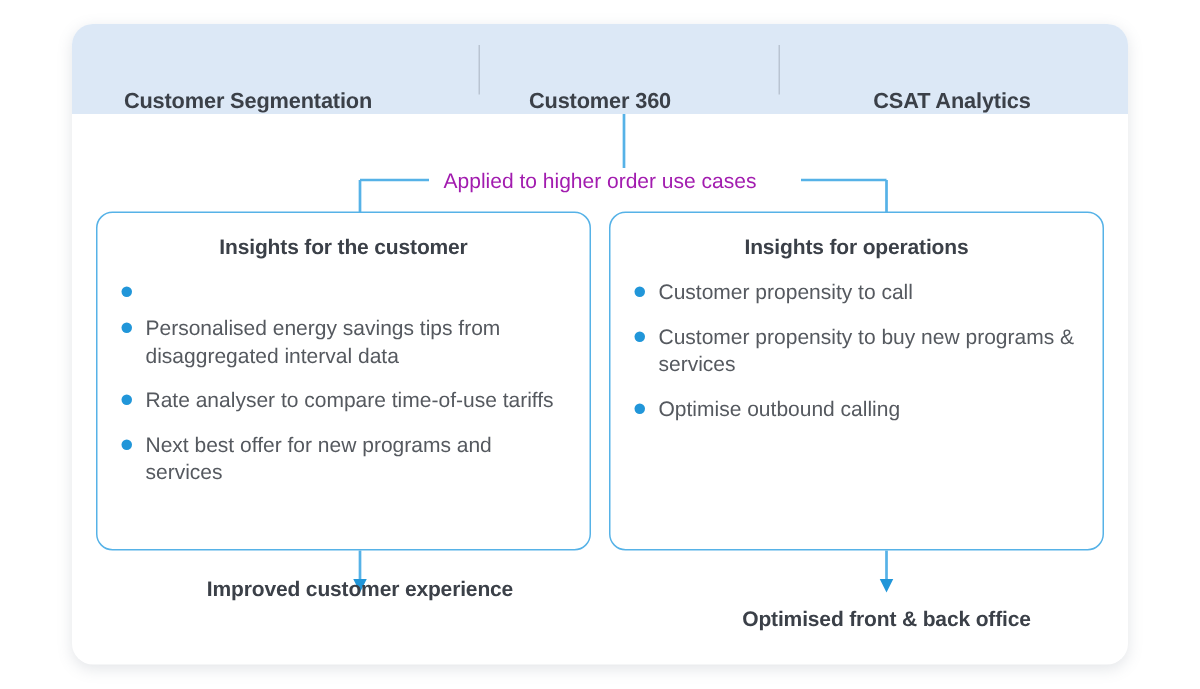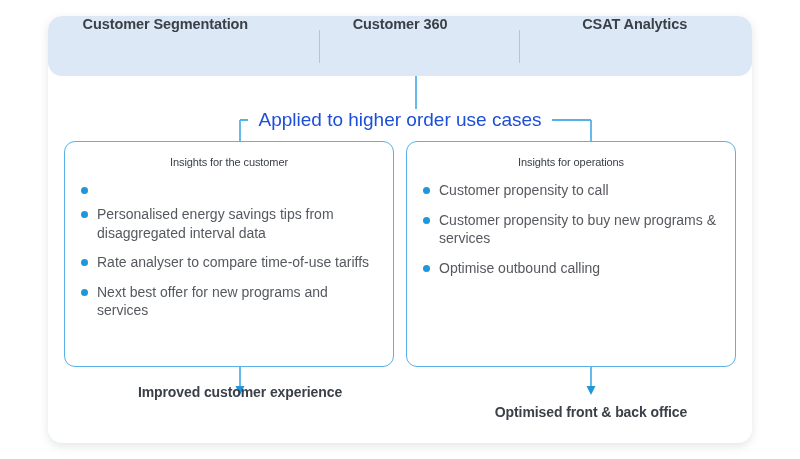--- a/index.html
+++ b/index.html
@@ -35,22 +35,21 @@
 
   
   .header {
     position: absolute;
     left: 0;
     top: 0;
     width: 704px;
     height: 60px;
     background: #dce8f6;
     display: flex;
-    align-items: flex-start;
-    border-radius: 14px;
+    align-items: flex-end;
   }
   .tab {
     flex: 1 1 0;
     text-align: center;
     font-size: 14.5px;
     font-weight: bold;
     color: #3b4048;
     letter-spacing: -0.1px;
     white-space: nowrap;
   }
@@ -74,22 +73,22 @@
     pointer-events: none;
   }
 
   
   .applied-label {
     position: absolute;
     left: 0;
     top: 95px;
     width: 704px;
     text-align: center;
-    font-size: 19px;
-    color: #1d4ed8;
+    font-size: 14px;
+    color: #a21caf;
     background: transparent;
     line-height: 18px;
   }
   .applied-label span {
     background: #ffffff;
     padding: 0 10px;
   }
 
   
   .boxes {
@@ -104,22 +103,22 @@
   .box {
     width: 330px;
     box-sizing: border-box;
     border: 1.6px solid #56b2e7;
     border-radius: 11px;
     background: #ffffff;
     padding: 14px 16px 10px 16px;
   }
   .box-title {
     text-align: center;
-    font-size: 11px;
-    font-weight: normal;
+    font-size: 14px;
+    font-weight: bold;
     color: #3b4048;
     margin-bottom: 13px;
     letter-spacing: -0.1px;
   }
   .bullets {
     list-style: none;
     margin: 0;
     padding: 0;
   }
   .bullet-row {

